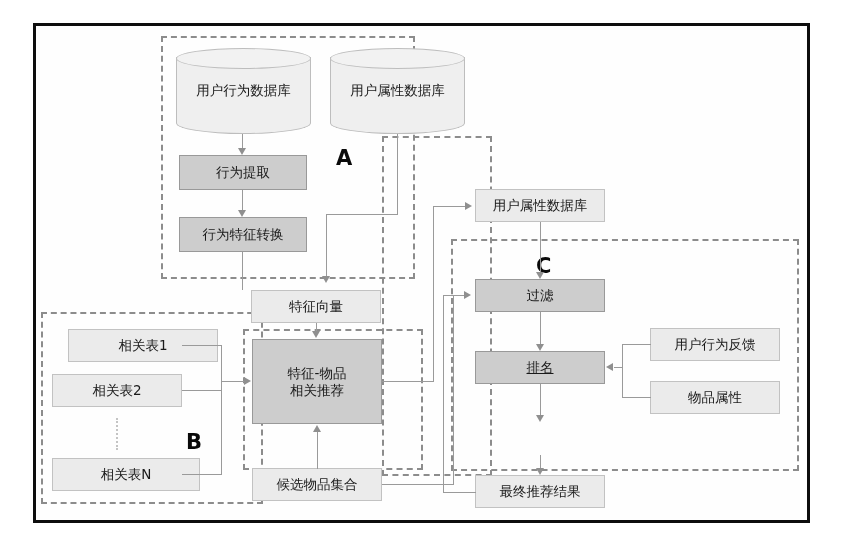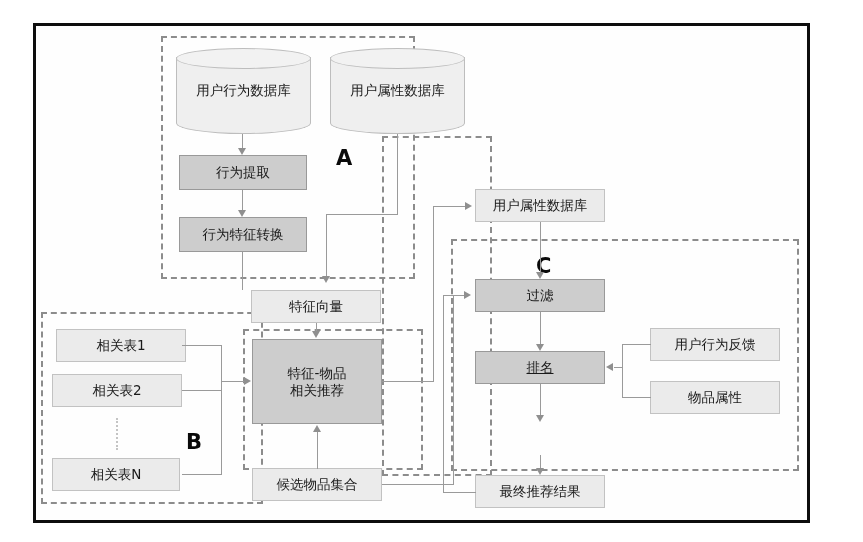--- a/index.html
+++ b/index.html
@@ -83,27 +83,27 @@
       <div class="top"></div>
       <div class="lbl">用户属性数据库</div>
     </div>
 
     <div class="node dark" style="left:143px;top:129px;width:128px;height:35px;">行为提取</div>
 
     <div class="node dark" style="left:143px;top:191px;width:128px;height:35px;">行为特征转换</div>
 
     <div class="node light" style="left:215px;top:264px;width:130px;height:33px;">特征向量</div>
 
-    <div class="node light" style="left:20px;top:303px;width:130px;height:33px;">相关表1</div>
+    <div class="node light" style="left:32px;top:303px;width:150px;height:33px;">相关表1</div>
 
     <div class="node light" style="left:16px;top:348px;width:130px;height:33px;">相关表2</div>
 
     <div class="ellipsis" style="left:80px;top:392px;height:32px;"></div>
 
-    <div class="node light" style="left:16px;top:432px;width:128px;height:33px;">相关表N</div>
+    <div class="node light" style="left:16px;top:432px;width:148px;height:33px;">相关表N</div>
 
     <div class="node dark" style="left:216px;top:313px;width:130px;height:85px;flex-direction:column;">
       <span>特征-物品</span>
       <span>相关推荐</span>
     </div>
 
     <div class="node light" style="left:216px;top:442px;width:130px;height:33px;">候选物品集合</div>
 
     <div class="node light" style="left:439px;top:163px;width:130px;height:33px;">用户属性数据库</div>
 

